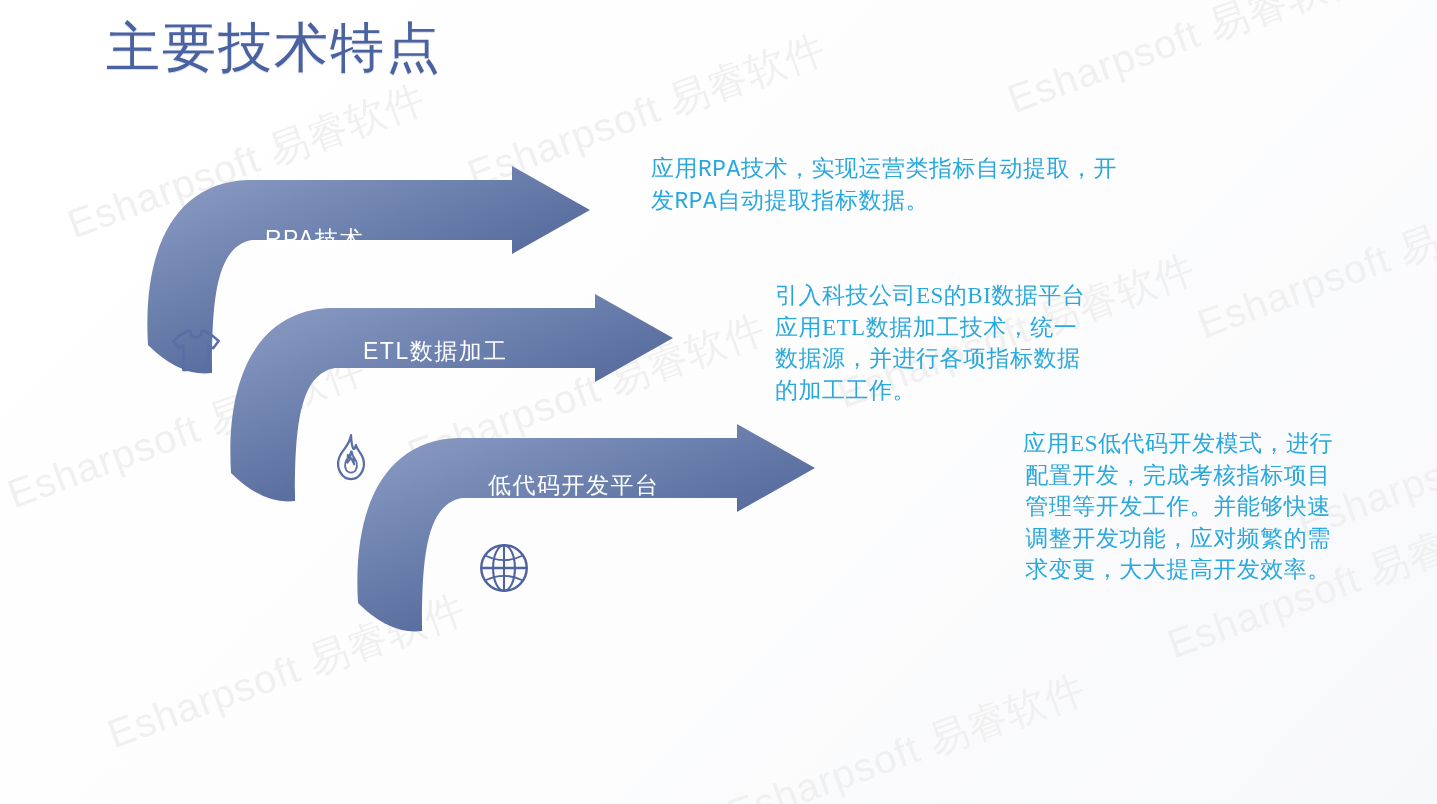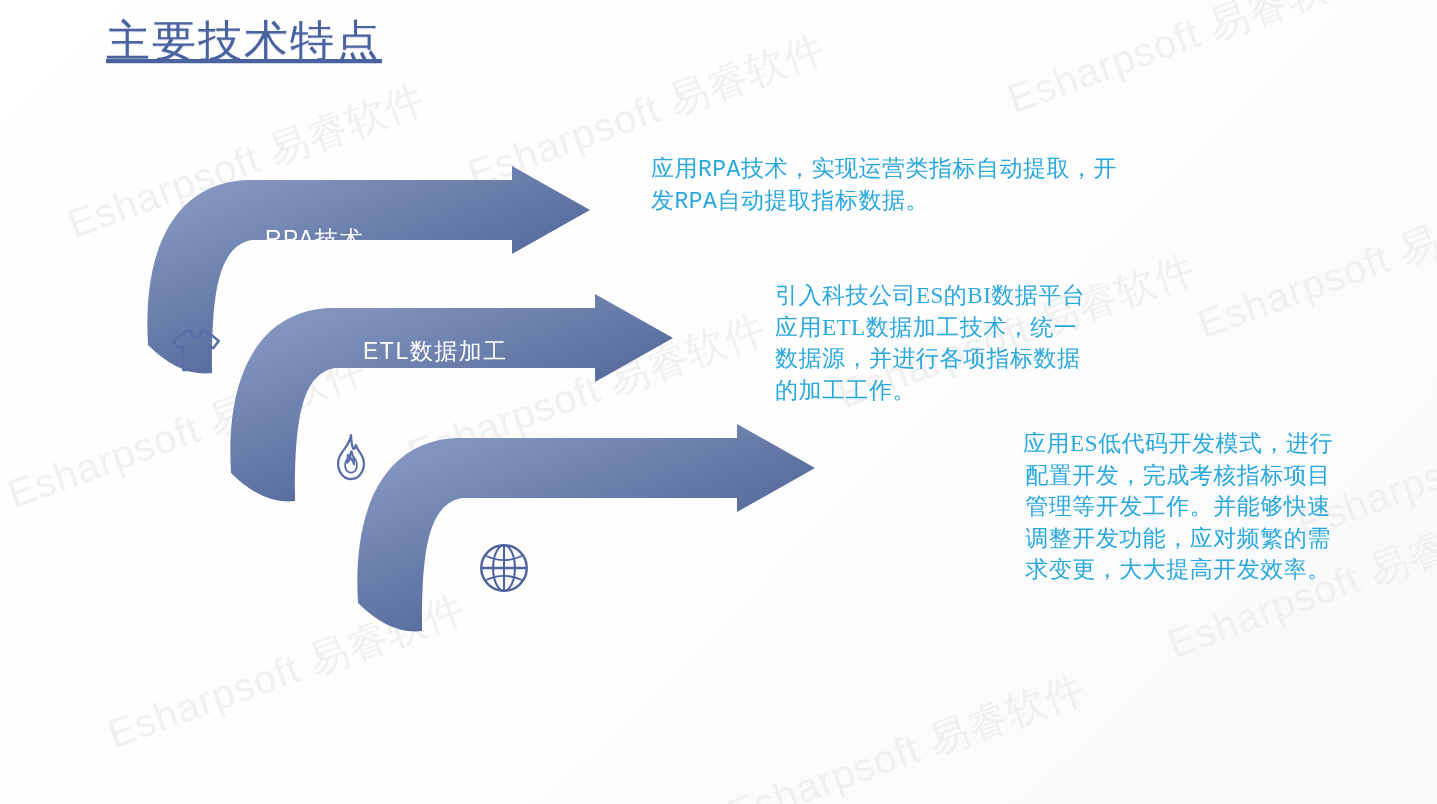--- a/index.html
+++ b/index.html
@@ -42,28 +42,27 @@
     letter-spacing: 1px;
     transform-origin: left top;
   }
 
   
   #page-title {
     position: absolute;
     left: 106px;
     top: 16px;
     font-family: "Liberation Sans", sans-serif;
-    font-size: 44px;
+    font-size: 54px;
     line-height: 1.15;
     font-weight: 400;
     color: #4a63a0;
     letter-spacing: 2px;
     z-index: 30;
     text-shadow: 0 1px 1px rgba(140,150,180,0.35);
-    text-decoration: underline;
   }
 
   
   #arrow-layer {
     position: absolute;
     inset: 0;
     z-index: 10;
   }
   .arrow-svg {
     position: absolute;
@@ -142,20 +141,21 @@
       <div class="arrow-label" style="left: 363px; top: 336px;">ETL数据加工</div>
       <svg class="arrow-svg" width="475" height="200" viewBox="0 0 475 200" style="left: 340px; top: 436px;">
         <defs>
           <linearGradient id="agrad-2" x1="0%" y1="0%" x2="85%" y2="100%">
             <stop offset="0%" stop-color="#8fa0c8"></stop>
             <stop offset="100%" stop-color="#3c5489"></stop>
           </linearGradient>
         </defs>
         <path d="M 118 2 L 397 2 L 397 -12 L 475 32 L 397 76 L 397 62 L 122 62 C 88 68 82 116 82 187 L 82 195 Q 50 199 18 167 C 12 66 48 4 118 2 Z" fill="url(#agrad-2)"></path>
       </svg>
+      <div class="arrow-label" style="left: 488px; top: 470px;">低代码开发平台</div>
     </div>
 
   <div id="icon-layer">
       <svg class="deco-icon" width="58" height="58" viewBox="0 0 64 64" style="left: 167px; top: 322px;">
         <path d="M22 10 L14 15 L7 21 L13 29 L18 26 L18 53 L46 53 L46 26 L51 29 L57 21 L50 15 L42 10 L38 10 C38 15 36 17 32 17 C28 17 26 15 26 10 Z" fill="none" stroke="#5a6ea6" stroke-width="2.8" stroke-linejoin="round" stroke-linecap="round"></path>
       </svg>
       <svg class="deco-icon" width="52" height="52" viewBox="0 0 64 64" style="left: 325px; top: 432px;">
         <path d="M32 4 C30 18 20 22 17 33 C13.5 45 21 58 32 58 C43 58 50.5 45 47 33 C45 26 40 23 38 16 C36 25 33 22 32 4 Z" fill="none" stroke="#5a6ea6" stroke-width="2.8" stroke-linejoin="round"></path>
         <path d="M32 24 C31 31 26.5 32 25 38 C23.5 45 27 50 32 50 C37 50 40.5 45 39 38 C37.6 32 34 32 33 24 L30.5 33 L28 28 L27.5 38 L32 32 L36 40 L34.5 29 Z" fill="none" stroke="#5a6ea6" stroke-width="2.2" stroke-linejoin="round"></path>
       </svg>

